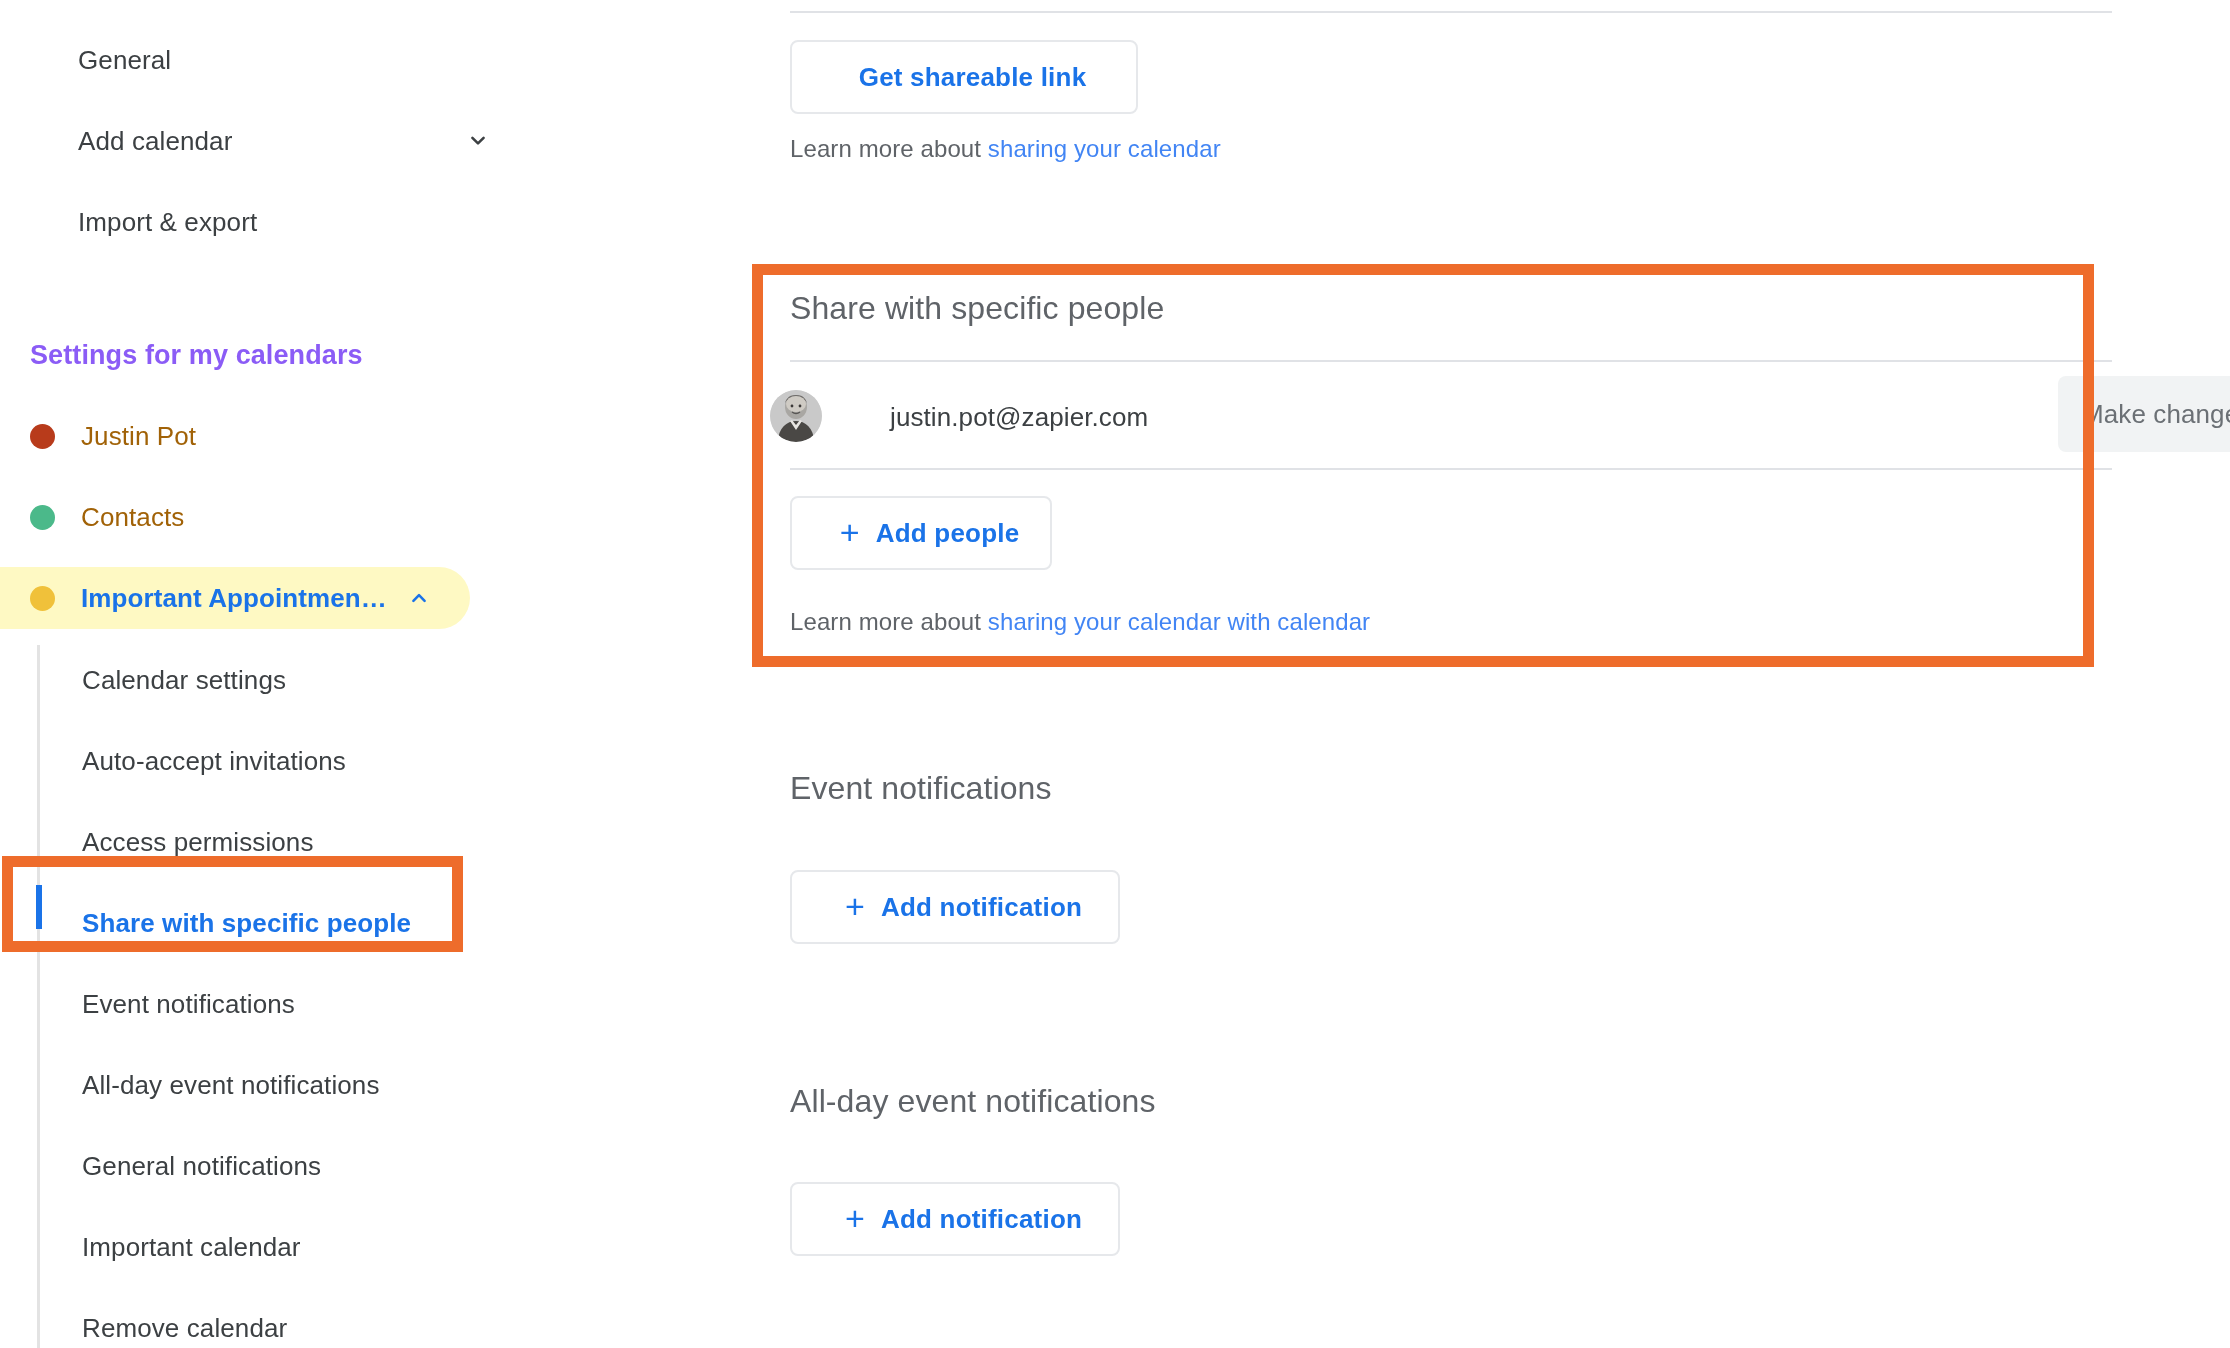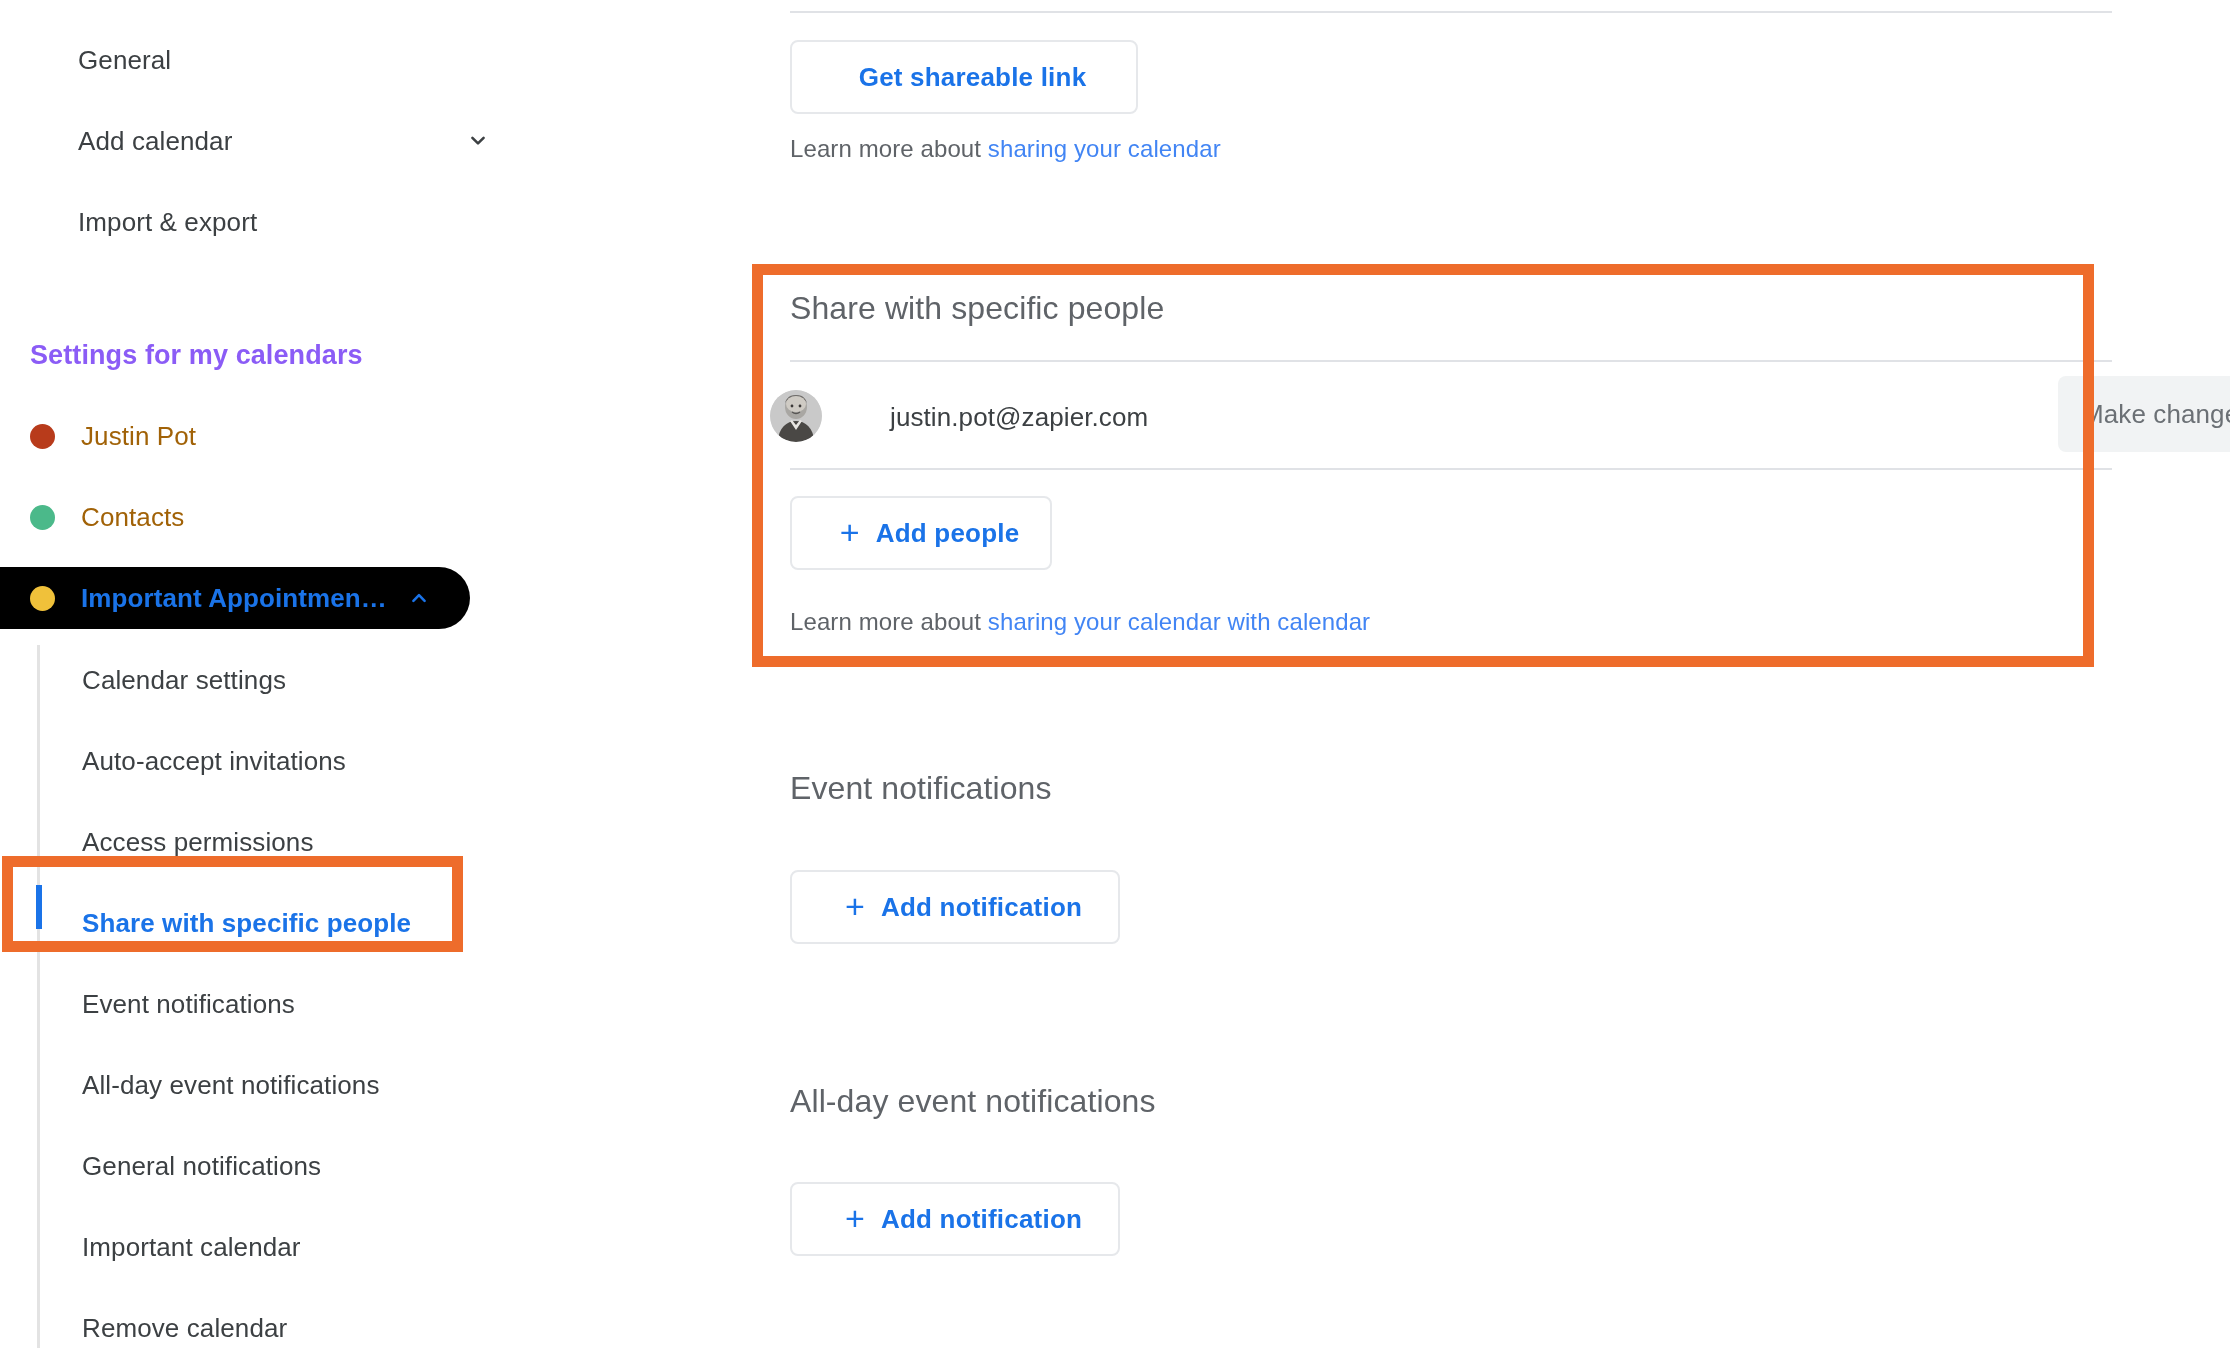--- a/index.html
+++ b/index.html
@@ -72,21 +72,21 @@
     flex: 0 0 auto;
   }
   .cal-name {
     margin-left: 26px;
     font-size: 26px;
     color: #a16207;
     letter-spacing: 0.1px;
     white-space: nowrap;
     overflow: hidden;
   }
-  .cal-row.active { background: #000000; }
+  .cal-row.active { background: #fef9c3; }
   .cal-row.active .cal-name { color: #1a73e8; font-weight: bold; }
   .cal-row .cal-chev { margin-left: 18px; display:flex; align-items:center; }
 
   
   #tree-line {
     position: absolute;
     left: 37px;
     top: 645px;
     width: 3px;
     height: 703px;

